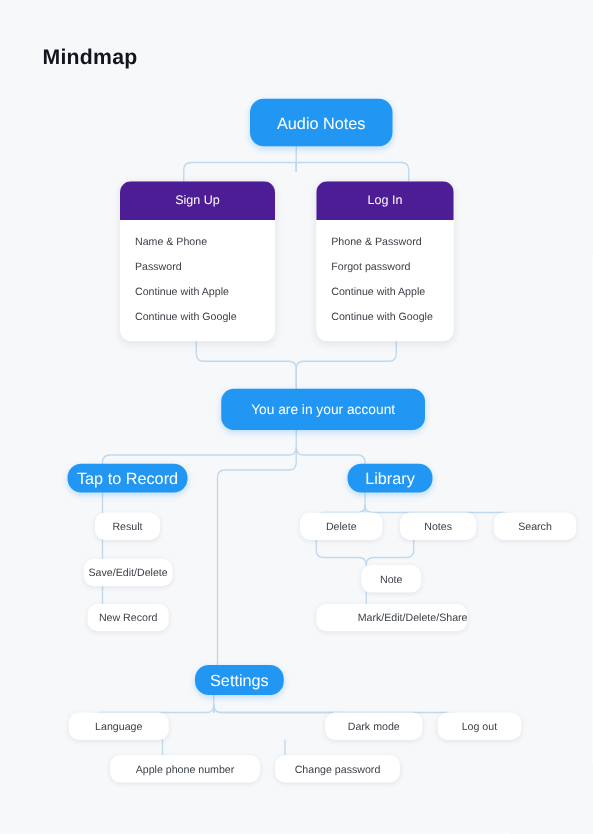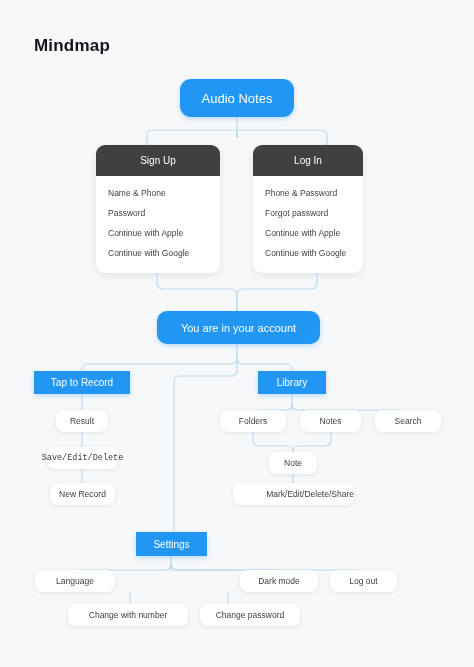--- a/index.html
+++ b/index.html
@@ -35,26 +35,27 @@
     letter-spacing: 0.2px;
   }
   .node {
     position: absolute;
     box-sizing: border-box;
     display: flex;
     align-items: center;
     justify-content: center;
     text-align: center;
     white-space: nowrap;
+    margin-left: 20px;
   }
   .node.blue {
     background: #2196f3;
     color: #ffffff;
-    border-radius: 0;
-    font-size: 10px;
+    border-radius: 11px;
+    font-size: 13px;
     box-shadow: 0 2px 5px rgba(33,150,243,0.28);
   }
   .node.blue.big {
     font-size: 13px;
     border-radius: 11px;
   }
   .node.blue.mid {
     font-size: 11px;
     border-radius: 10px;
   }
@@ -67,21 +68,21 @@
   }
   .card {
     position: absolute;
     box-sizing: border-box;
     background: #ffffff;
     border-radius: 9px;
     box-shadow: 0 2px 7px rgba(28,40,64,0.10);
     overflow: hidden;
   }
   .card-header {
-    background: #404040;
+    background: #4c1d95;
     color: #ffffff;
     font-size: 10px;
     height: 31px;
     display: flex;
     align-items: center;
     justify-content: center;
   }
   .card-body {
     padding: 7px 8px 8px 0;
   }
@@ -168,32 +169,32 @@
   <div class="node blue mid" style="left:157px; top:311px; width:163px; height:33px;">
     <span>You are in your account</span>
   </div>
 
   <div class="node blue" style="left:34px; top:371px; width:96px; height:23px;">
     <span>Tap to Record</span>
   </div>
   <div class="node white" style="left:56px; top:410px; width:52px; height:22px;text-align:right;">
     <span>Result</span>
   </div>
-  <div class="node white" style="left:47px; top:447px; width:71px; height:22px;font-family:Liberation Mono, monospace;">
+  <div class="node white" style="left:47px; top:447px; width:71px; height:22px;">
     <span>Save/Edit/Delete</span>
   </div>
   <div class="node white" style="left:50px; top:483px; width:65px; height:22px;">
     <span>New Record</span>
   </div>
 
   <div class="node blue" style="left:258px; top:371px; width:68px; height:23px;">
     <span>Library</span>
   </div>
   <div class="node white" style="left:220px; top:410px; width:66px; height:22px;">
-    <span>Folders</span>
+    <span>Delete</span>
   </div>
   <div class="node white" style="left:300px; top:410px; width:61px; height:22px;">
     <span>Notes</span>
   </div>
   <div class="node white" style="left:375px; top:410px; width:66px; height:22px;">
     <span>Search</span>
   </div>
   <div class="node white" style="left:269px; top:452px; width:48px; height:22px;">
     <span>Note</span>
   </div>
@@ -207,19 +208,19 @@
   <div class="node white" style="left:35px; top:570px; width:80px; height:22px;">
     <span>Language</span>
   </div>
   <div class="node white" style="left:240px; top:570px; width:78px; height:22px;">
     <span>Dark mode</span>
   </div>
   <div class="node white" style="left:330px; top:570px; width:67px; height:22px;">
     <span>Log out</span>
   </div>
   <div class="node white" style="left:68px; top:604px; width:120px; height:22px;">
-    <span>Change with number</span>
+    <span>Apple phone number</span>
   </div>
   <div class="node white" style="left:200px; top:604px; width:100px; height:22px;">
     <span>Change password</span>
   </div>
 
 </div>
 
 </body></html>

